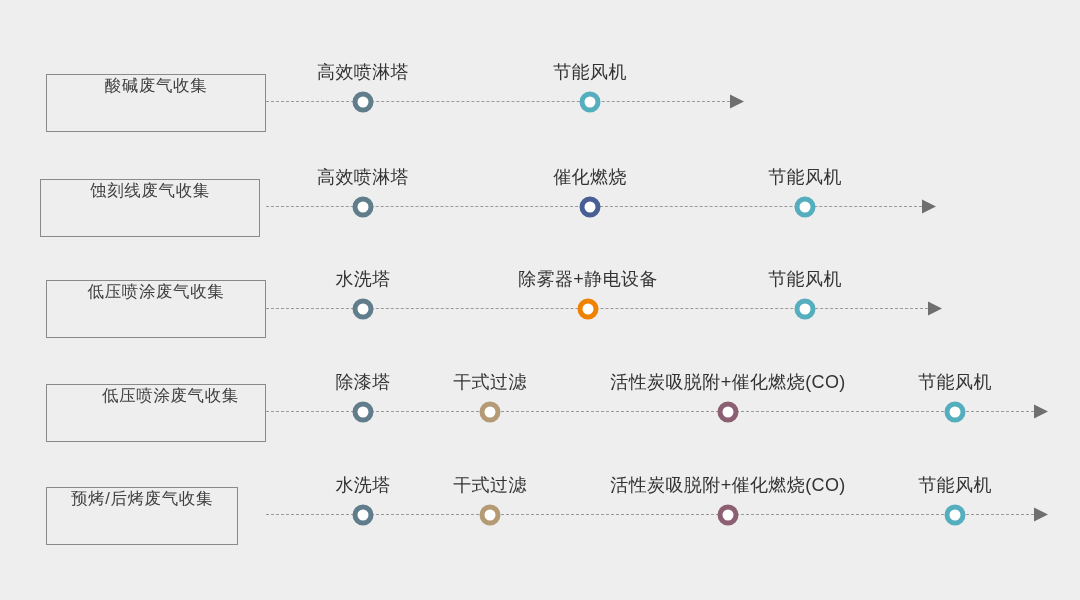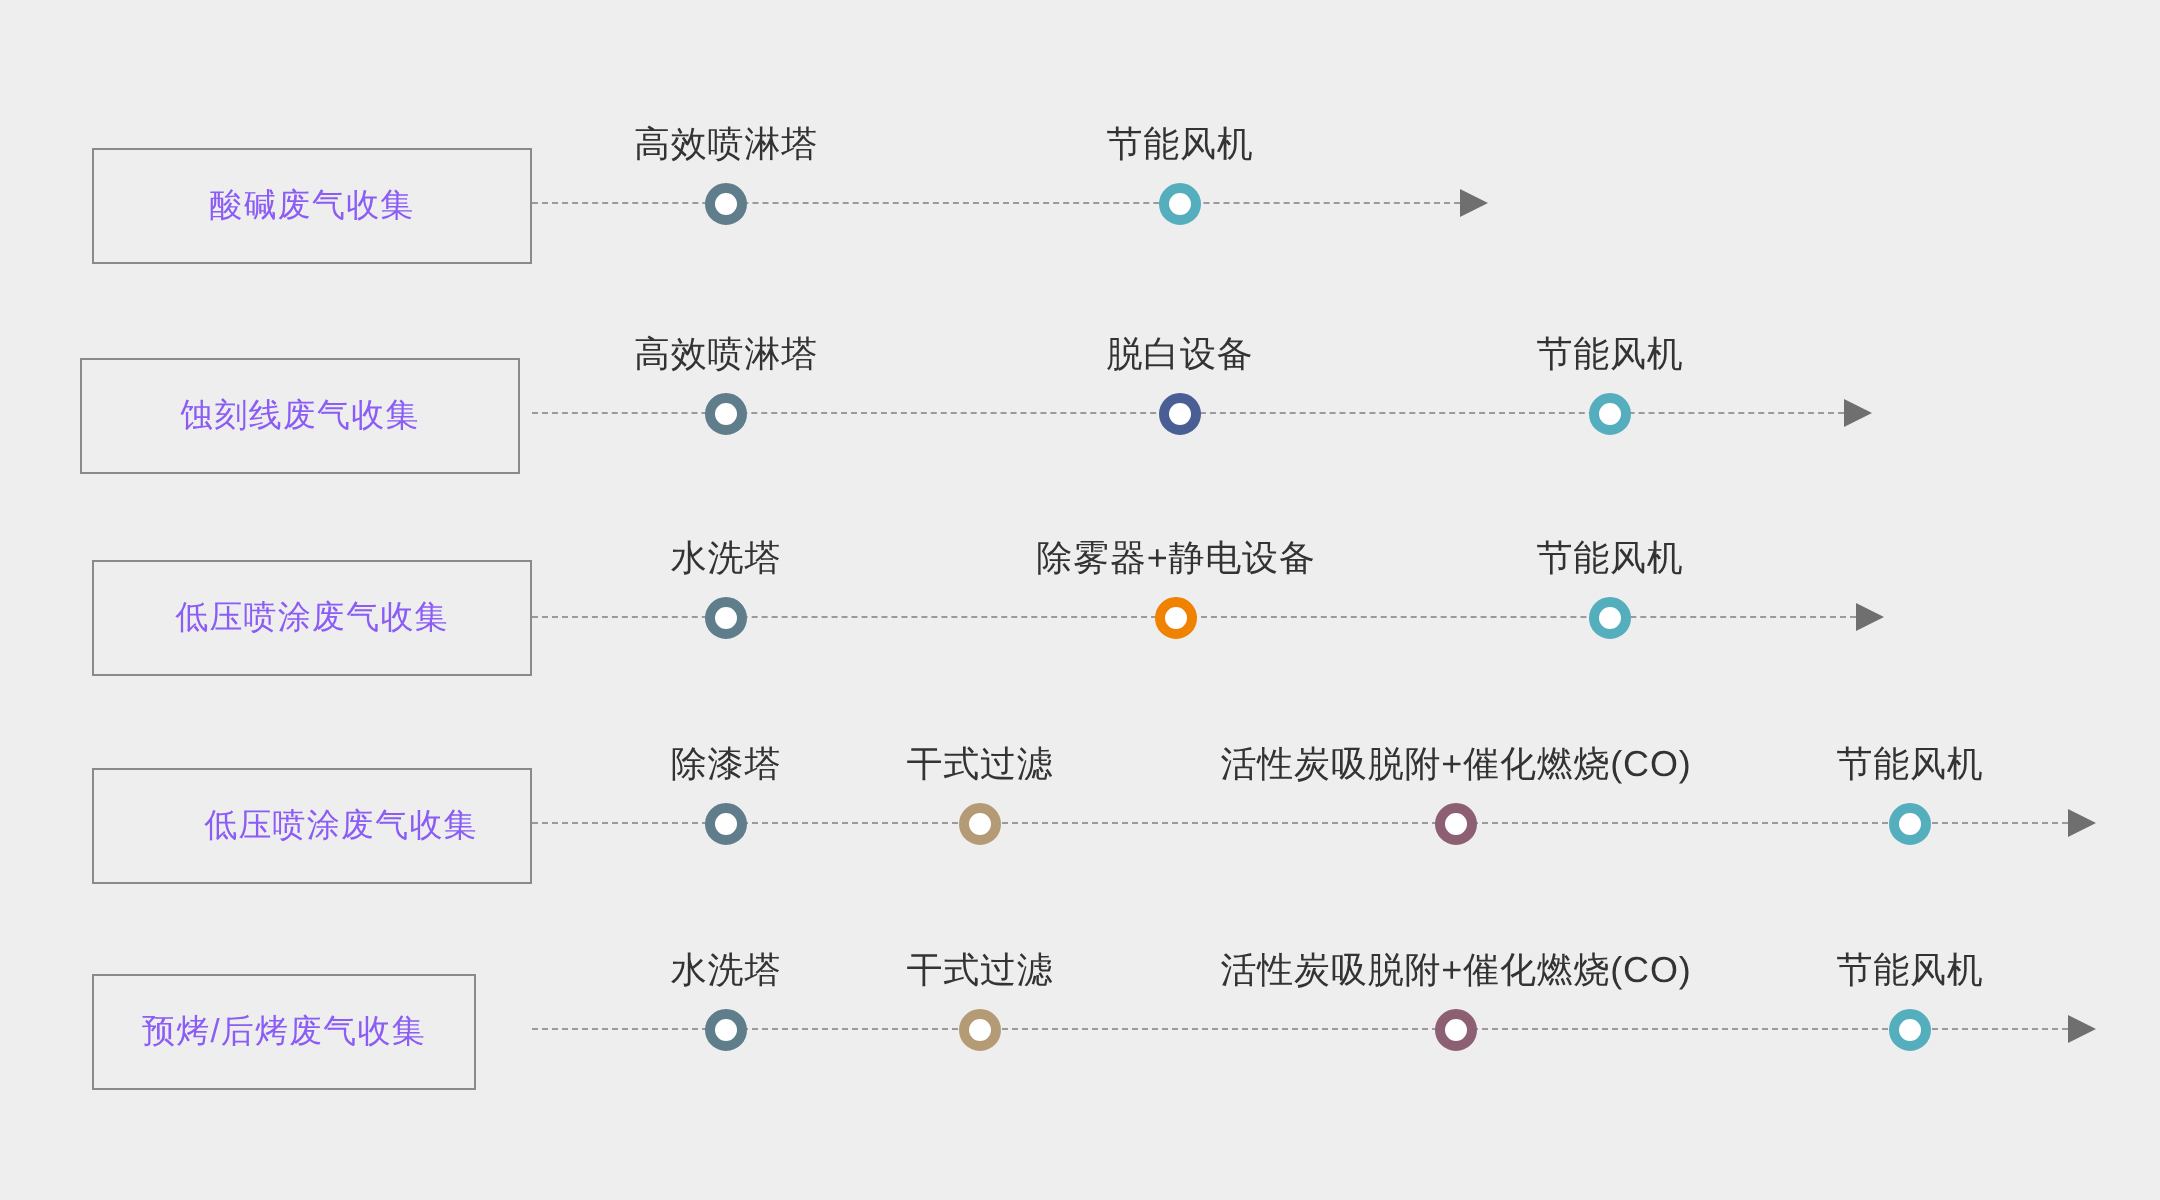--- a/index.html
+++ b/index.html
@@ -16,22 +16,22 @@
     width:1080px;height:600px;
   }
 
   
   .src-box{
     position:absolute;
     box-sizing:border-box;
     width:220px;height:58px;
     border:1px solid #8a8a8a;
     background:#eeeeee;
-    display:flex;align-items:center;justify-content:center;
-    color:#8b5cf6;
+    display:flex;justify-content:center;
+    color:#404040;
     font-size:16.5px;
     letter-spacing:.6px;
     white-space:nowrap;
   }
 
   
   .row{position:absolute;left:0;top:0;width:1080px;height:0;}
   .track{
     position:absolute;
     height:0;
@@ -85,21 +85,21 @@
     </div>
     <div class="row">
       <div class="src-box" style="left: 40px; top: 179px; width: 220px; height: 58px;">
         <span>蚀刻线废气收集</span>
       </div>
       <div class="track" style="left: 266px; top: 207px; width: 656px; border-top-color: rgb(154, 154, 154);"></div>
       <div class="arrow-head" style="left: 922px; top: 207px; border-left-color: rgb(111, 111, 111);"></div>
       <div class="node" style="left: 363px; top: 207px; border-color: rgb(96, 125, 139);"></div>
       <div class="node-label" style="left: 363px; top: 189px;">高效喷淋塔</div>
       <div class="node" style="left: 590px; top: 207px; border-color: rgb(74, 94, 150);"></div>
-      <div class="node-label" style="left: 590px; top: 189px;">脱白设备</div>
+      <div class="node-label" style="left: 590px; top: 189px;">催化燃烧</div>
       <div class="node" style="left: 805px; top: 207px; border-color: rgb(84, 174, 189);"></div>
       <div class="node-label" style="left: 805px; top: 189px;">节能风机</div>
     </div>
     <div class="row">
       <div class="src-box" style="left: 46px; top: 280px; width: 220px; height: 58px;">
         <span>低压喷涂废气收集</span>
       </div>
       <div class="track" style="left: 266px; top: 309px; width: 662px; border-top-color: rgb(154, 154, 154);"></div>
       <div class="arrow-head" style="left: 928px; top: 309px; border-left-color: rgb(111, 111, 111);"></div>
       <div class="node" style="left: 363px; top: 309px; border-color: rgb(96, 125, 139);"></div>

